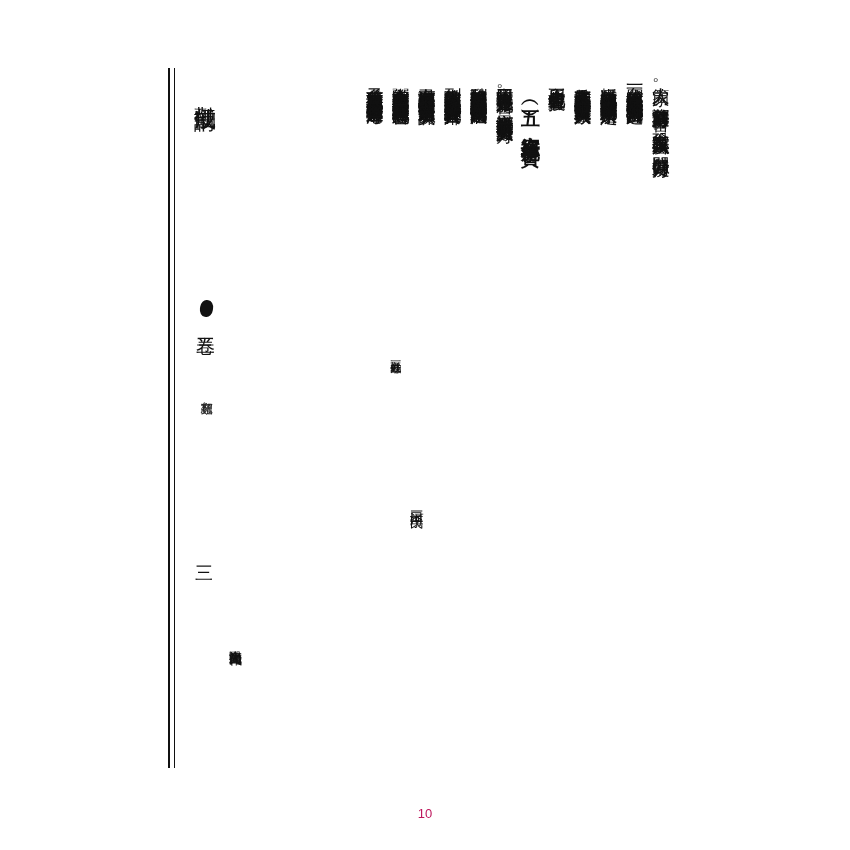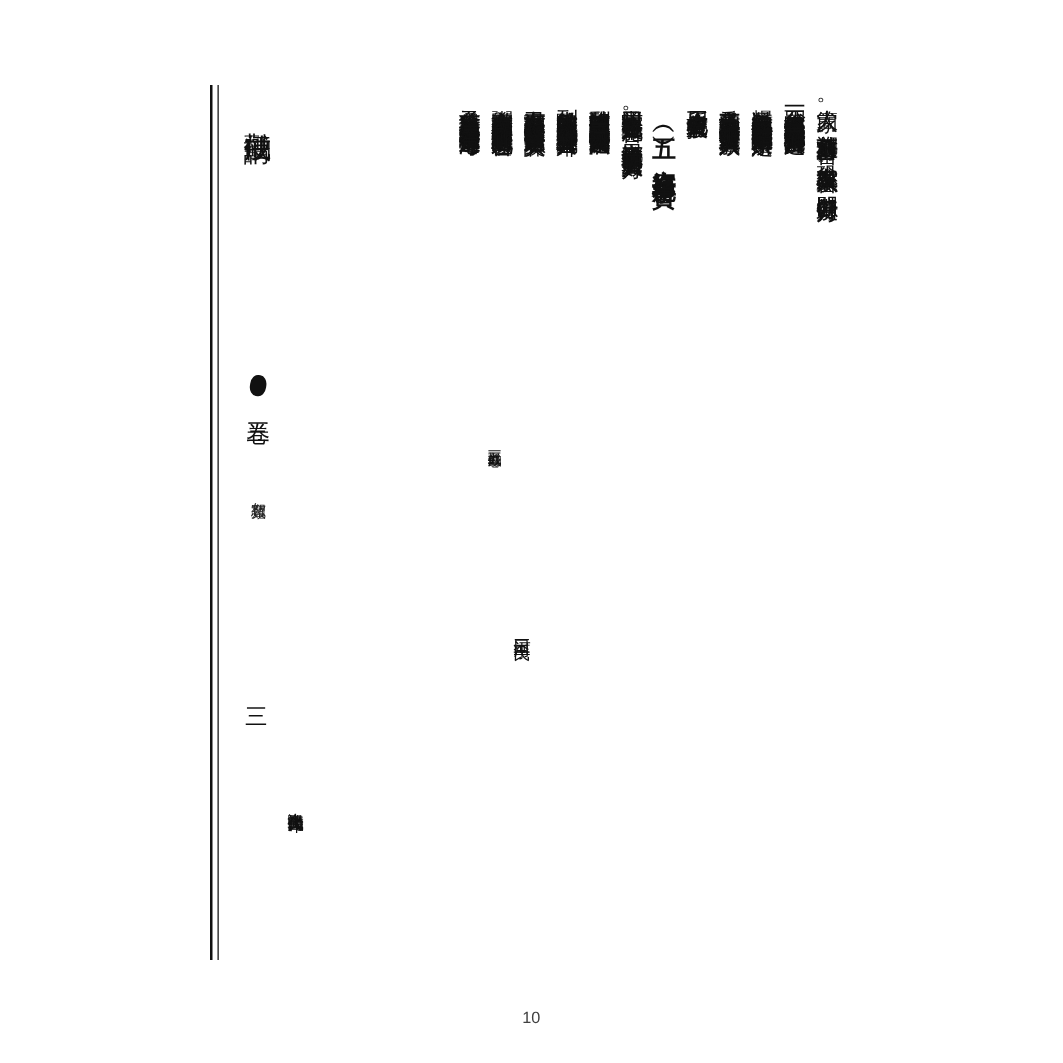--- a/index.html
+++ b/index.html
@@ -170,21 +170,21 @@
   }
 
   
   .footer-pageno {
     position: absolute;
     left: 0;
     top: 806px;
     width: 850px;
     text-align: center;
     font-size: 13px;
-    color: #404040;
+    color: #be185d;
     font-family: "Liberation Sans", sans-serif;
   }
 </style>
 </head>
 <body>
 
 <div id="page">
 
   <div class="scan">
 

